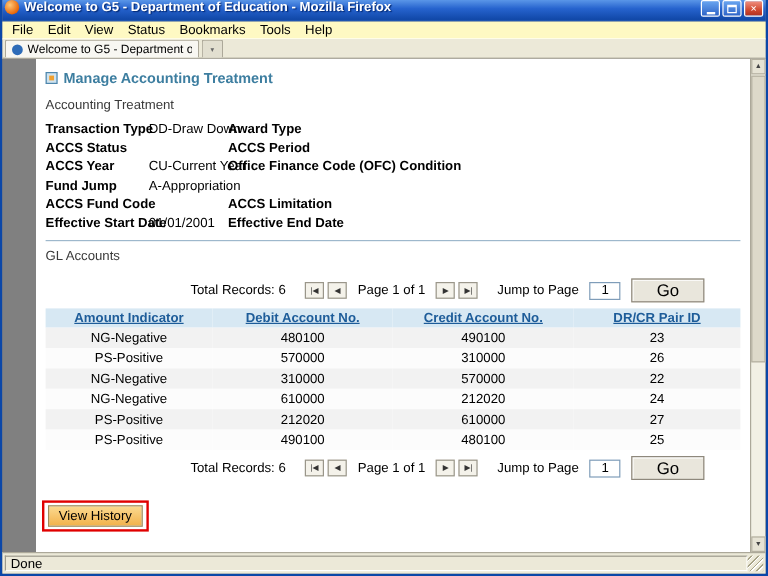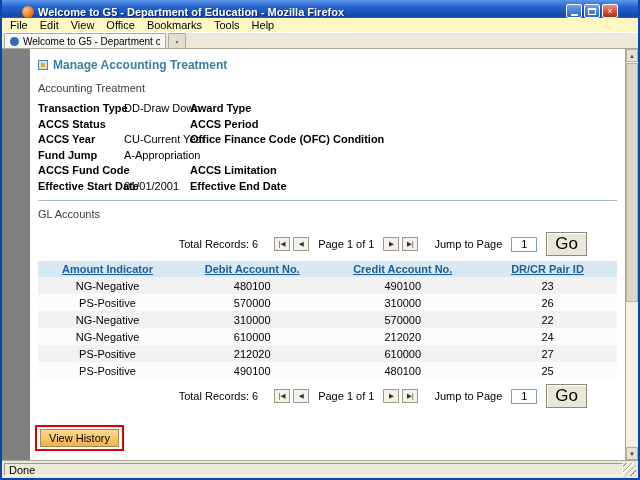--- a/index.html
+++ b/index.html
@@ -2,21 +2,21 @@
 <html><head>
 <meta charset="utf-8">
 <style>
   *{margin:0;padding:0;box-sizing:border-box;}
   html,body{width:640px;height:480px;}
   body{font-family:"Liberation Sans",sans-serif;font-size:11px;color:#000;}
   .window{width:640px;height:480px;display:flex;flex-direction:column;
     border-left:2px solid #0B47A8;border-right:2px solid #0B47A8;border-bottom:2px solid #0B47A8;background:#808080;}
 
   
-  .titlebar{height:18px;flex:none;display:flex;align-items:flex-end;gap:4px;padding:0 20px;
+  .titlebar{height:18px;flex:none;display:flex;align-items:flex-start;gap:4px;padding:0 2px;
     background:linear-gradient(#5A96E8,#2663CE 40%,#1148A8 90%,#2A62B8);}
   .fx-icon{width:12px;height:12px;border-radius:50%;flex:none;
     background:radial-gradient(circle at 35% 35%,#FFC878,#E66000 75%);}
   .title-text{flex:1;color:#fff;font-weight:bold;white-space:nowrap;overflow:hidden;text-shadow:1px 1px 1px #00256E;}
   .win-btns{display:flex;gap:2px;flex:none;}
   .win-btn{width:16px;height:14px;border-radius:2px;border:1px solid #fff;display:flex;align-items:center;justify-content:center;color:#fff;font-size:9px;line-height:1;}
   .btn-min,.btn-max{background:linear-gradient(#69A5F0,#2E64C8);}
   .btn-close{background:linear-gradient(#F09080,#D24A30 60%,#B03020);}
   .min-glyph{width:7px;height:2px;background:#fff;margin-top:7px;}
   .max-glyph{width:8px;height:7px;border:1px solid #fff;border-top-width:2px;}
@@ -55,21 +55,21 @@
 
   .divider{border:none;border-top:1px solid #9EB8CC;margin:6px 4px 6px;}
 
   .pagination{display:flex;align-items:center;justify-content:flex-end;gap:16px;padding:5px 34px 5px 0;}
   .pg-ctrl{display:flex;align-items:center;gap:3px;}
   .pg-btn{width:16px;height:14px;padding:0;font-family:inherit;font-size:6.5px;color:#333;
     background:#F4F2EA;border:1px solid #9A968A;display:flex;align-items:center;justify-content:center;}
   .pg-page{padding:0 6px;}
   .pg-jump{display:flex;align-items:center;gap:9px;}
   .pg-input{width:26px;height:15px;border:1px solid #7F9DB9;font-family:inherit;font-size:11px;text-align:center;}
-  .go-btn{background:#E9E6DC;border:1px solid #8E887C;box-shadow:inset 1px 1px 0 #fff;padding:1px 8px;font-family:inherit;font-size:17px;}
+  .go-btn{background:#E9E6DC;border:1px solid #8E887C;box-shadow:inset 1px 1px 0 #fff;padding:1px 20px;font-family:inherit;font-size:14px;}
 
   table{width:calc(100% - 8px);margin:0 4px;border-collapse:collapse;font-size:11px;}
   th{background:#D7E8F3;height:16px;font-weight:bold;text-align:center;}
   th .col-link{color:#1D5C99;text-decoration:underline;cursor:pointer;}
   td{height:17px;text-align:center;}
   tbody tr:nth-child(odd){background:#F2F2F2;}
   tbody tr:nth-child(even){background:#FCFCFC;}
   col.c1{width:24%;} col.c2{width:26%;} col.c3{width:26%;} col.c4{width:24%;}
 
   .vh-outline{display:inline-block;border:2px solid #E00000;padding:2px 3px;margin:12px 0 10px 1px;}
@@ -99,21 +99,21 @@
       <span class="win-btn btn-close">
           <span>×</span>
         </span>
     </span>
   </div>
 
   <div class="menubar">
     <span class="menu-item">File</span>
     <span class="menu-item">Edit</span>
     <span class="menu-item">View</span>
-    <span class="menu-item">Office</span>
+    <span class="menu-item">Status</span>
     <span class="menu-item">Bookmarks</span>
     <span class="menu-item">Tools</span>
     <span class="menu-item">Help</span>
   </div>
 
   <div class="tabbar">
     <div class="tab">
       <span class="favicon"></span>
       <span class="tab-label">Welcome to G5 - Department of Edu...</span>
     </div>

